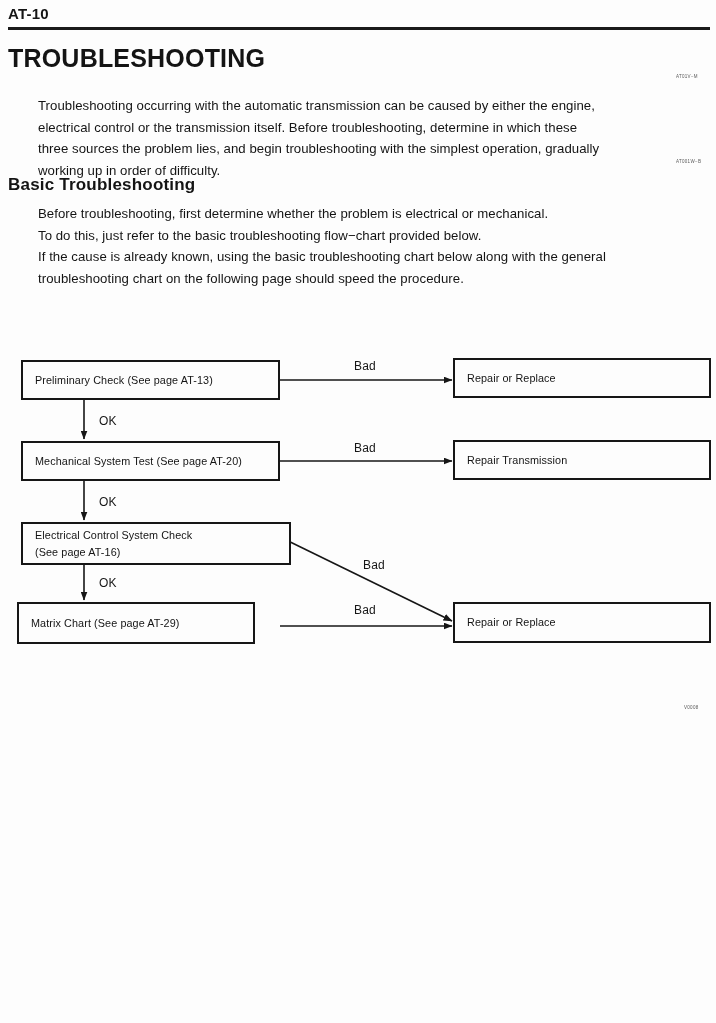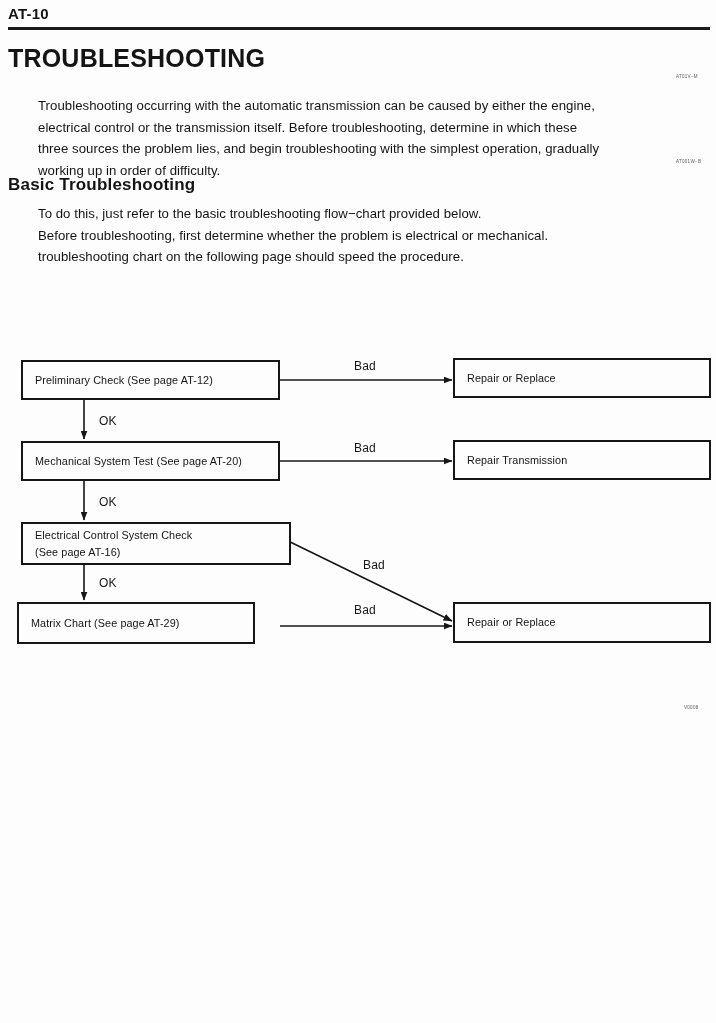--- a/index.html
+++ b/index.html
@@ -159,22 +159,23 @@
     <span class="ln">three sources the problem lies, and begin troubleshooting with the simplest operation, gradually</span>
     <span class="ln">working up in order of difficulty.</span>
   </div>
 
   <div class="fig-code" id="fig-code-1">AT01V−M</div>
   <div class="fig-code" id="fig-code-2">AT001W−B</div>
 
   <div class="sect-title" id="title-basic">Basic Troubleshooting</div>
 
   <div class="body-para" id="para-basic">
+    <span class="ln">Before troubleshooting, first determine whether the problem is electrical or mechanical.</span>
     <span class="ln">To do this, just refer to the basic troubleshooting flow−chart provided below.</span>
-    <span class="ln">Before troubleshooting, first determine whether the problem is electrical or mechanical.</span>
+    <span class="ln">If the cause is already known, using the basic troubleshooting chart below along with the general</span>
     <span class="ln">troubleshooting chart on the following page should speed the procedure.</span>
   </div>
 
   <div id="flowchart">
 
     <svg id="edges" viewBox="0 0 716 330">
       <defs>
         <marker id="arrow" markerWidth="9" markerHeight="7" refX="8.5" refY="3.5" orient="auto" markerUnits="userSpaceOnUse">
           <path d="M0,0 L9,3.5 L0,7 z" fill="#161616"></path>
         </marker>
@@ -185,21 +186,21 @@
       <line x1="84" y1="235" x2="84" y2="270" stroke="#161616" stroke-width="1.6" marker-end="url(#arrow)"></line>
 
       <line x1="280" y1="50" x2="452" y2="50" stroke="#161616" stroke-width="1.6" marker-end="url(#arrow)"></line>
       <line x1="280" y1="131" x2="452" y2="131" stroke="#161616" stroke-width="1.6" marker-end="url(#arrow)"></line>
       <line x1="280" y1="296" x2="452" y2="296" stroke="#161616" stroke-width="1.6" marker-end="url(#arrow)"></line>
 
       <line x1="280" y1="207" x2="452" y2="291" stroke="#161616" stroke-width="1.6" marker-end="url(#arrow)"></line>
     </svg>
 
     <div class="fc-box" id="box-preliminary">
-      <span class="fc-label">Preliminary Check  (See page AT-12)</span>
+      <span class="fc-label">Preliminary Check  (See page AT-13)</span>
     </div>
 
     <div class="fc-box" id="box-mechanical">
       <span class="fc-label">Mechanical System Test  (See page AT-20)</span>
     </div>
 
     <div class="fc-box two-line" id="box-electrical">
       <span class="fc-label">
         <span>Electrical Control System Check</span><br>
         <span>(See page AT-16)</span>

